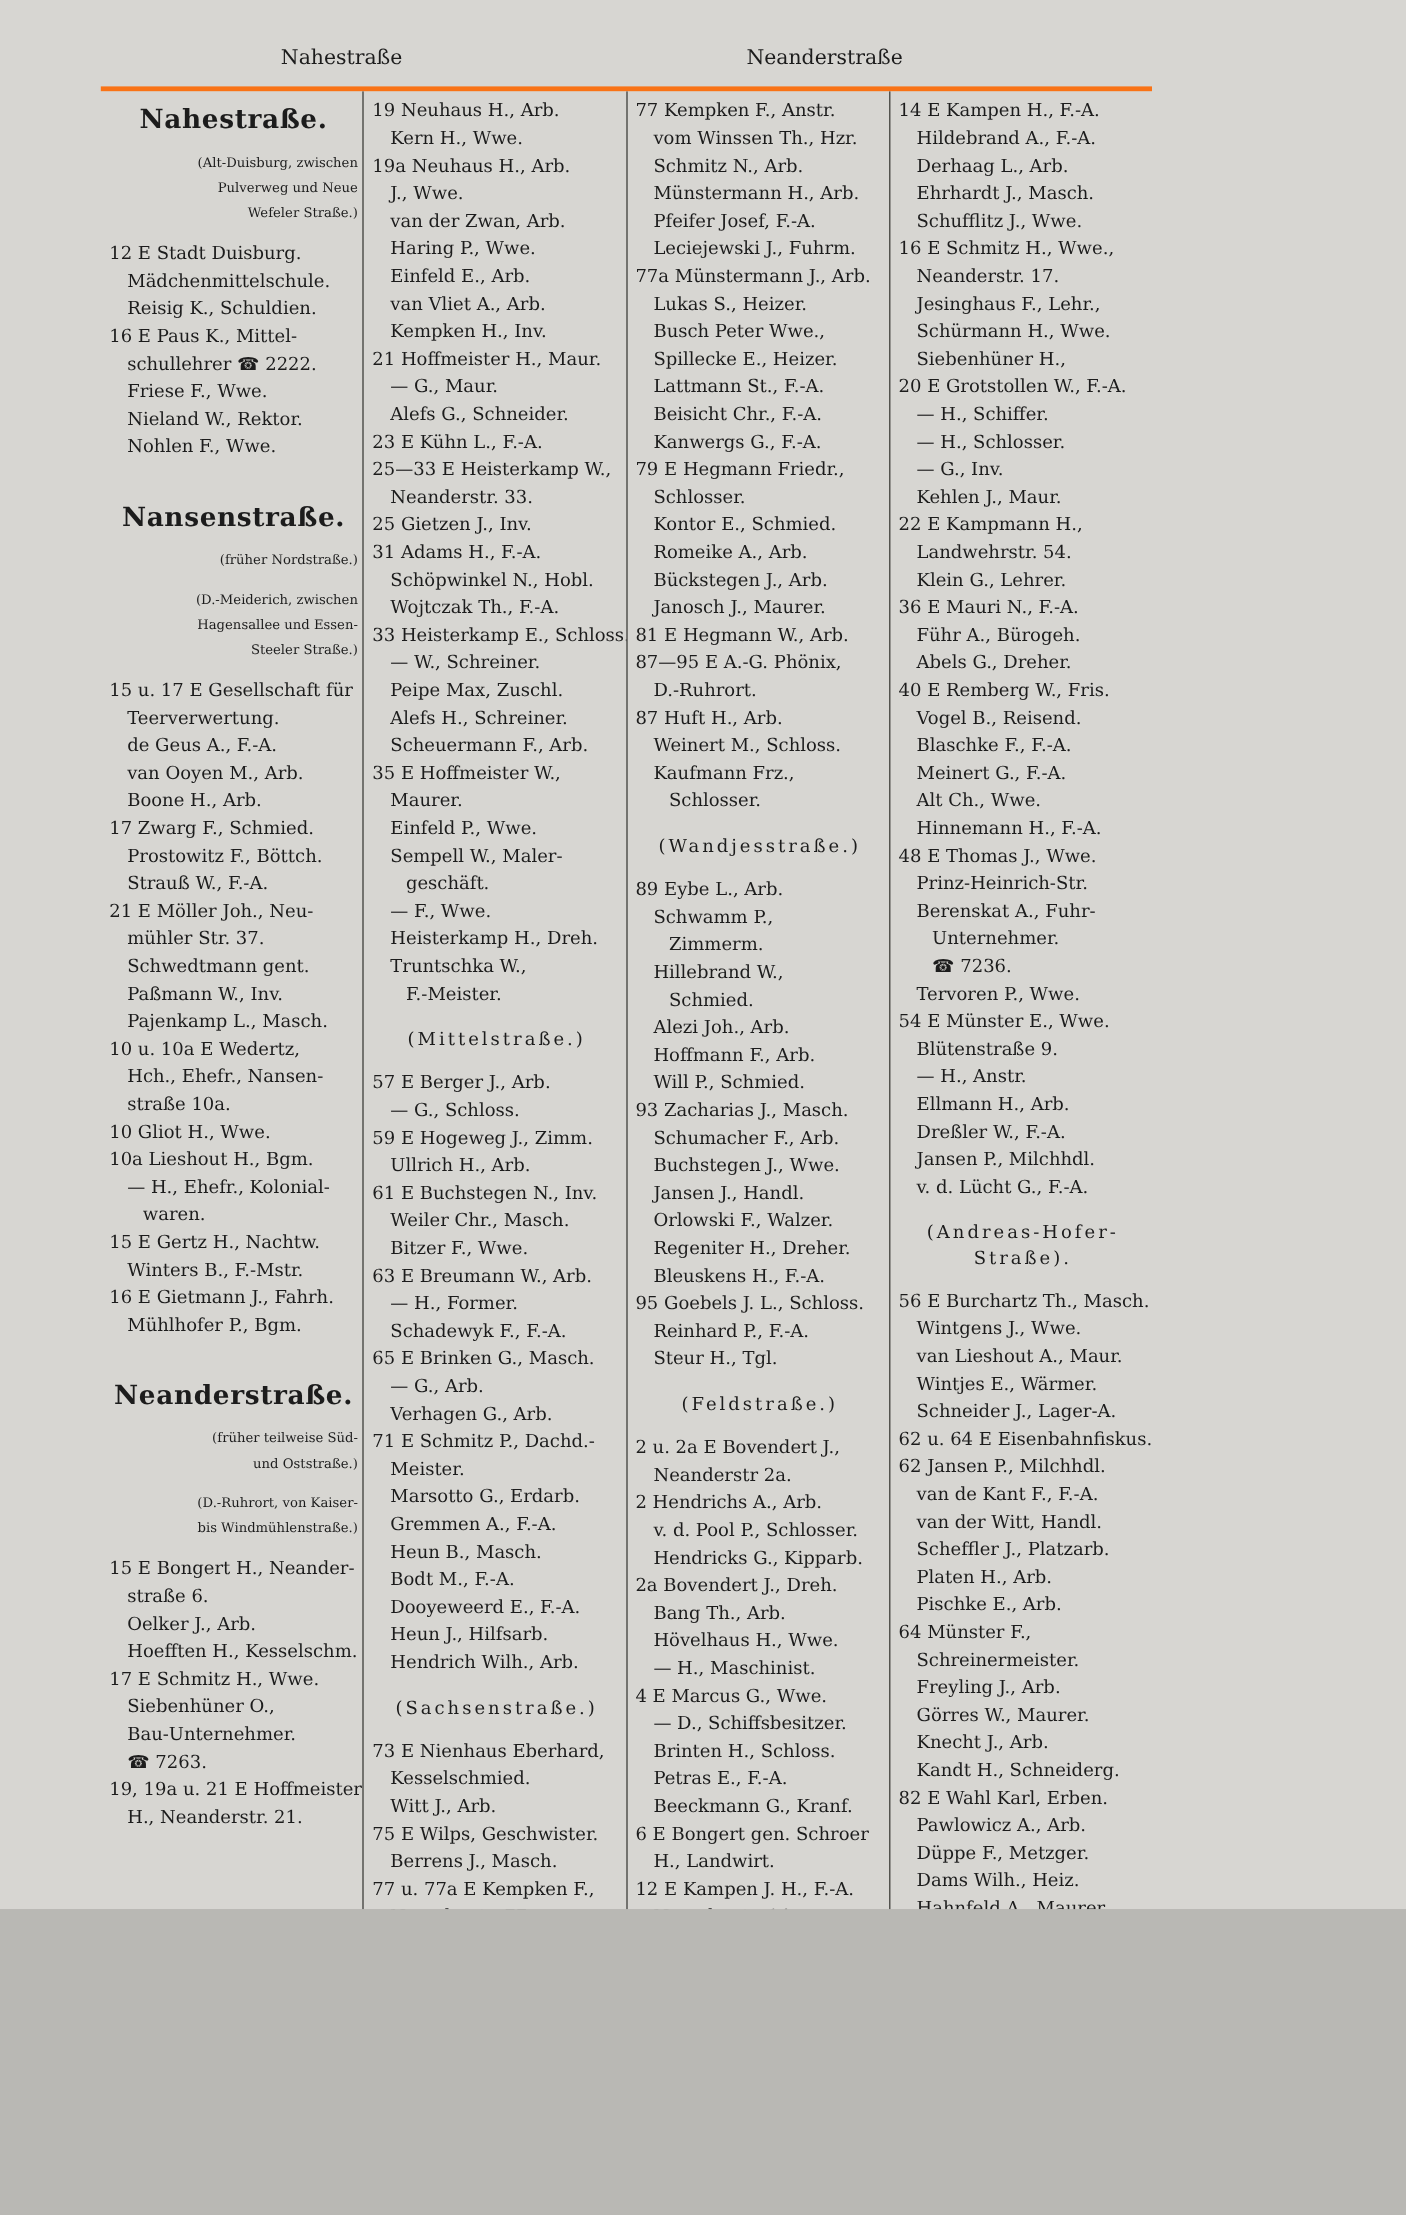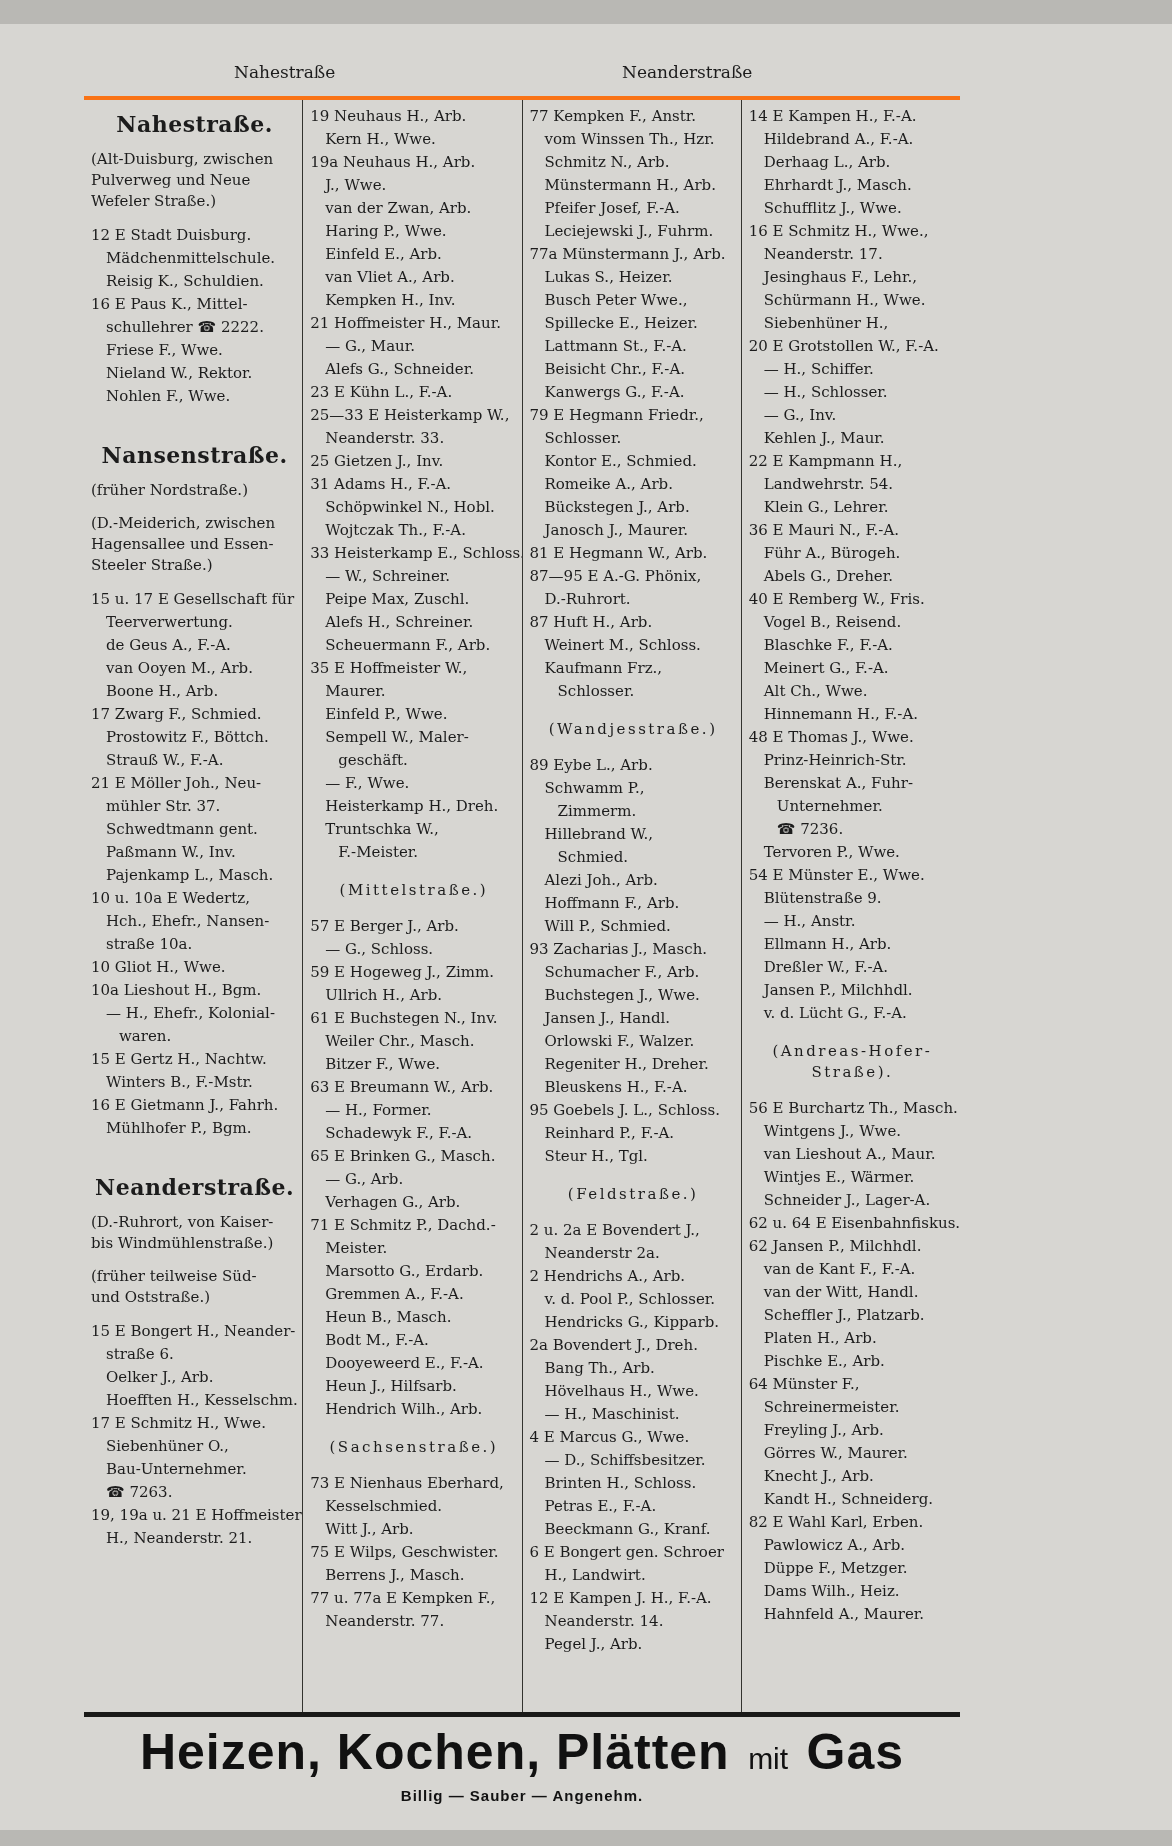--- a/index.html
+++ b/index.html
@@ -1,20 +1,20 @@
 <!DOCTYPE html>
 <html><head>
 <meta charset="utf-8">
 <style>
   html, body { margin:0; padding:0; background:#b9b8b4; }
   .page {
-    position:relative; width:1172px; height:1806px;
+    position:relative; width:1172px; height:1591px;
     background:#d7d6d2; color:#1c1c1c;
     font-family:"DejaVu Serif", serif;
-    overflow:hidden; box-sizing:border-box;margin-top:24px;
+    overflow:hidden; box-sizing:border-box;
   }
   .content { position:absolute; left:84px; top:38px; width:876px; }
 
   .header { position:relative; height:34px; font-size:17px; }
   .h-left  { position:absolute; left:150px; top:0; }
   .h-center{ position:absolute; left:0; right:0; top:0; text-align:center;
              font-size:18px; font-style:italic; letter-spacing:2px; }
   .h-right { position:absolute; left:538px; top:0; }
 
   .cols { display:flex; border-top:4px solid #f97316; height:1612px; overflow:hidden; }
@@ -22,21 +22,21 @@
   .col + .col { border-left:1px solid #33332f; }
 
   .ln { font-size:15px; line-height:23px; white-space:nowrap; }
   .i1 { padding-left:15px; }
   .i2 { padding-left:28px; }
   .entries { margin:0 0 2px; }
 
   .street { text-align:center; font-weight:bold; font-size:22px; margin:34px 0 12px; letter-spacing:0.5px; }
   .col .street:first-child { margin-top:6px; }
 
-  .note  { text-align:left; font-size:15px; line-height:21px; margin:12px 0; }
+  .note  { text-align:right; font-size:11px; line-height:21px; margin:12px 0; }
   .cross { text-align:center; font-size:15px; line-height:21px; letter-spacing:2.5px; margin:16px 0 14px; }
 
   .ad-rule { height:5px; background:#1a1a18; }
   .ad { text-align:center; font-family:"Liberation Sans", sans-serif; color:#111; margin-top:10px; }
   .ad-main { line-height:1; }
   .ad-big  { font-size:50px; font-weight:bold; letter-spacing:1px; }
   .ad-mid  { font-size:30px; font-weight:normal; margin:0 14px; display:inline-block; }
   .ad-sub  { font-size:15px; font-weight:bold; margin-top:10px; letter-spacing:1px; }
 </style>
 </head>
@@ -98,26 +98,26 @@
             <div class="ln i0">10a Lieshout H., Bgm.</div>
             <div class="ln i1">— H., Ehefr., Kolonial-</div>
             <div class="ln i2">waren.</div>
             <div class="ln i0">15 E Gertz H., Nachtw.</div>
             <div class="ln i1">Winters B., F.-Mstr.</div>
             <div class="ln i0">16 E Gietmann J., Fahrh.</div>
             <div class="ln i1">Mühlhofer P., Bgm.</div>
           </div>
           <div class="street">Neanderstraße.</div>
           <div class="note">
+            <div class="nl">(früher teilweise Süd-</div>
+            <div class="nl">und Oststraße.)</div>
+          </div>
+          <div class="note">
             <div class="nl">(D.-Ruhrort, von Kaiser-</div>
             <div class="nl">bis Windmühlenstraße.)</div>
-          </div>
-          <div class="note">
-            <div class="nl">(früher teilweise Süd-</div>
-            <div class="nl">und Oststraße.)</div>
           </div>
           <div class="entries">
             <div class="ln i0">15 E Bongert H., Neander-</div>
             <div class="ln i1">straße 6.</div>
             <div class="ln i1">Oelker J., Arb.</div>
             <div class="ln i1">Hoefften H., Kesselschm.</div>
             <div class="ln i0">17 E Schmitz H., Wwe.</div>
             <div class="ln i1">Siebenhüner O.,</div>
             <div class="ln i1">Bau-Unternehmer.</div>
             <div class="ln i1">☎ 7263.</div>

